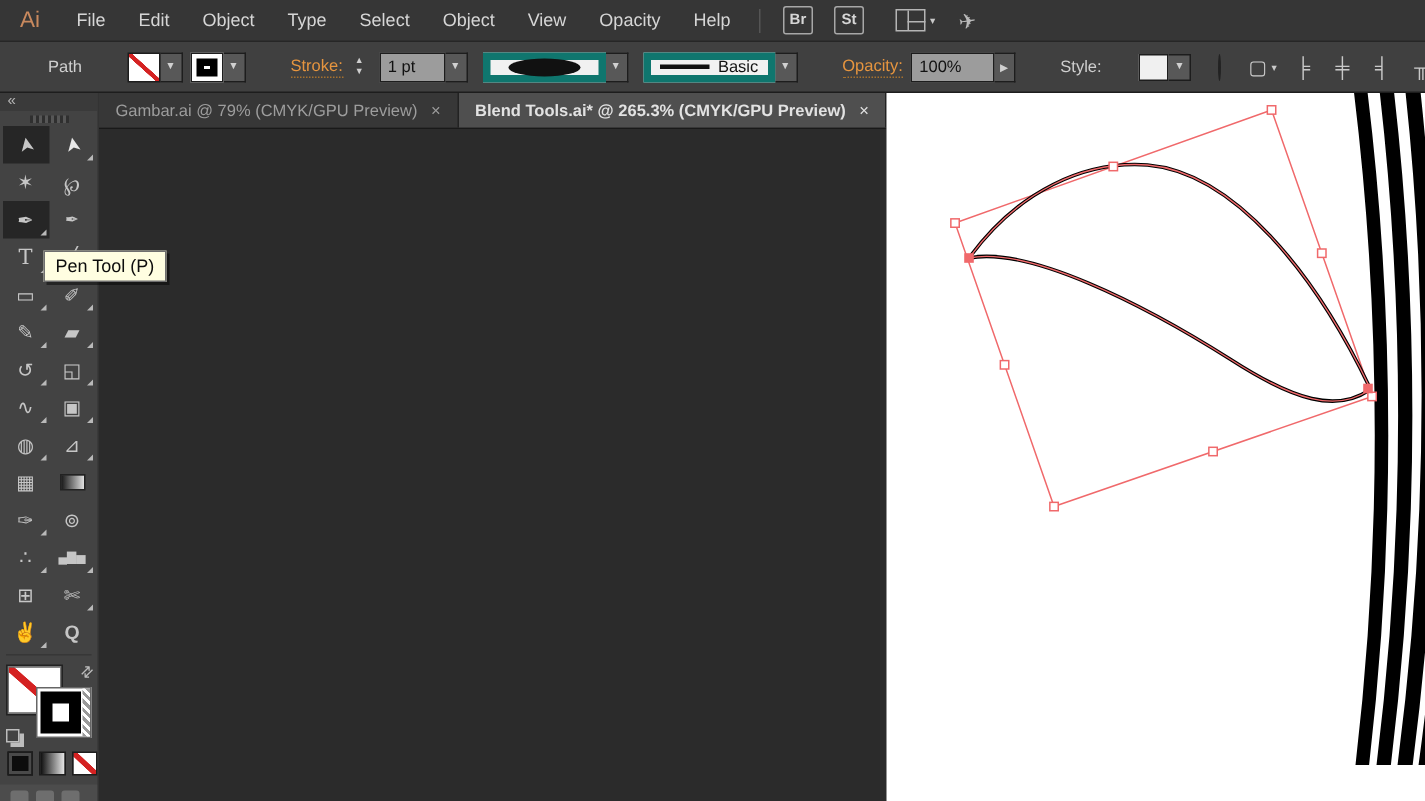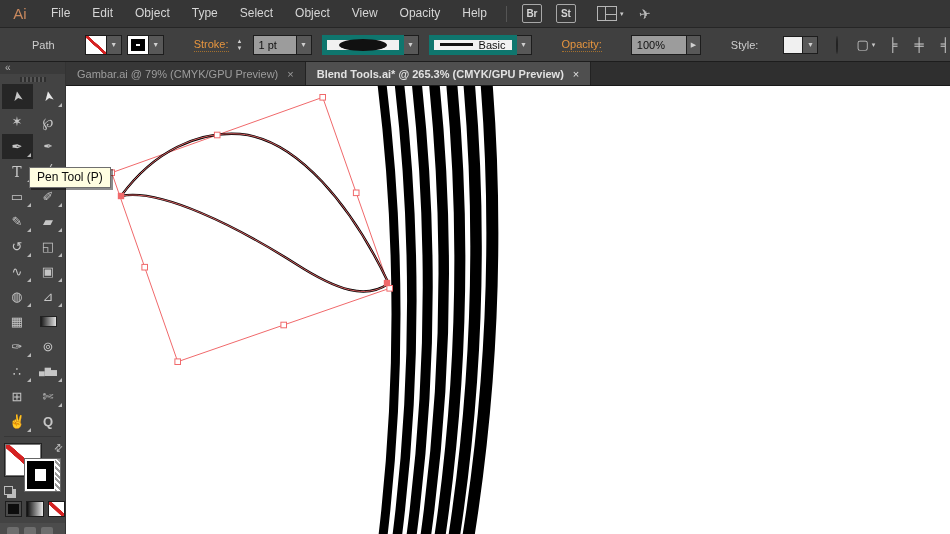--- a/index.html
+++ b/index.html
@@ -36,21 +36,21 @@
   .none-diag { background:linear-gradient(to top right,#fff 44%,#d42222 45%,#d42222 55%,#fff 56%); }
   .stroke-ring { position:absolute; inset:3px; border:5px solid #000; background:#fff; }
   .dd-btn { width:15px; height:20px; background:#585858; border:1px solid #1d1d1d;
             border-left:none; display:flex; align-items:center; justify-content:center; }
   .dd-btn span { font-size:7px; color:#d0d0d0; }
   .pair { display:flex; align-items:center; }
   .stepper { display:flex; flex-direction:column; justify-content:center; margin-right:2px; }
   .stepper span { font-size:6px; line-height:7px; color:#cfcfcf; text-align:center; width:12px; }
   .field { height:20px; background:#9c9c9c; border:1px solid #1d1d1d; color:#111;
            display:flex; align-items:center; padding:0 5px; }
-  .f-stroke { width:44px; } .f-opacity { width:56px;margin-left:24px; }
+  .f-stroke { width:44px; } .f-opacity { width:56px; }
   .white-combo { height:20px; background:#f1f1f1; border:5px solid #0f766e; color:#111;
                  display:flex; align-items:center; padding:0 6px; gap:6px; }
   .brush-ellipse { width:48px; height:12px; background:#111; border-radius:50%; margin:0 auto; }
   .basic-line { width:38px; height:3px; background:#111; }
   .arrow-btn { width:14px; height:20px; background:#585858; border:1px solid #1d1d1d;
                border-left:none; display:flex; align-items:center; justify-content:center; }
   .arrow-btn span { font-size:7px; color:#d0d0d0; }
   .style-swatch { width:20px; height:18px; background:#f0f0f0; border:1px solid #1d1d1d; }
   .cb-sep { width:1px; height:24px; background:#2b2b2b; box-shadow:1px 0 0 #4e4e4e; margin:0 4px; }
   .wheel { width:18px; height:18px; border-radius:50%; border:1px solid #222;
@@ -103,21 +103,21 @@
   .cgnrow { display:flex; gap:4px; margin:8px 0 0 5px; }
   .cbtn { width:18px; height:16px; border:1px solid #1d1d1d; }
   .cbtn.color { background:#0d0d0d; box-shadow:inset 0 0 0 2px #4a4a4a; }
   .cbtn.grad { background:linear-gradient(90deg,#0d0d0d,#e8e8e8); }
   .cbtn.none { background:linear-gradient(to top right,#fff 40%,#d42222 42%,#d42222 58%,#fff 60%); }
   .dmstrip { margin-top:6px; height:12px; background:#4c4c4c; display:flex; gap:5px;
              padding:4px 0 0 7px; overflow:hidden; }
   .dmstrip .dm { width:12px; height:12px; background:#6e6e6e; border-radius:2px; }
 
   
-  .content { flex:1; display:flex; flex-direction:column; }
+  .content { flex:1; display:flex; flex-direction:row; }
   .tabbar { height:24px; background:#2f2f2f; display:flex; font-size:11px;
             border-bottom:1px solid #191919; }
   .tab { display:flex; align-items:center; gap:9px; padding:0 11px;
          background:#373737; color:#9d9d9d; border-right:1px solid #222; }
   .tab.active { background:#4f4f4f; color:#e2e2e2; font-weight:bold;text-align:right; }
   .tab .x { font-size:11px; font-weight:normal; }
   .canvas { position:relative; flex:1; background:#fff; }
   .canvas svg { position:absolute; left:0; top:0; }
 
   

